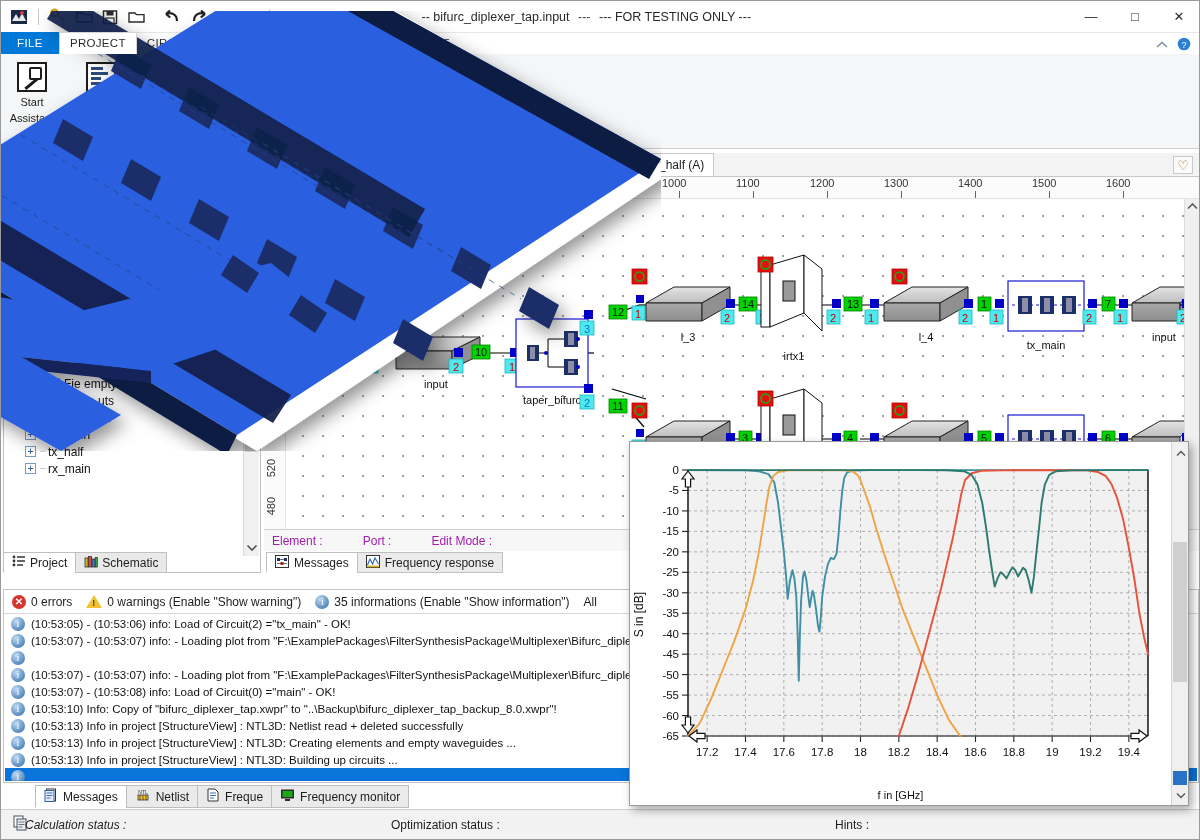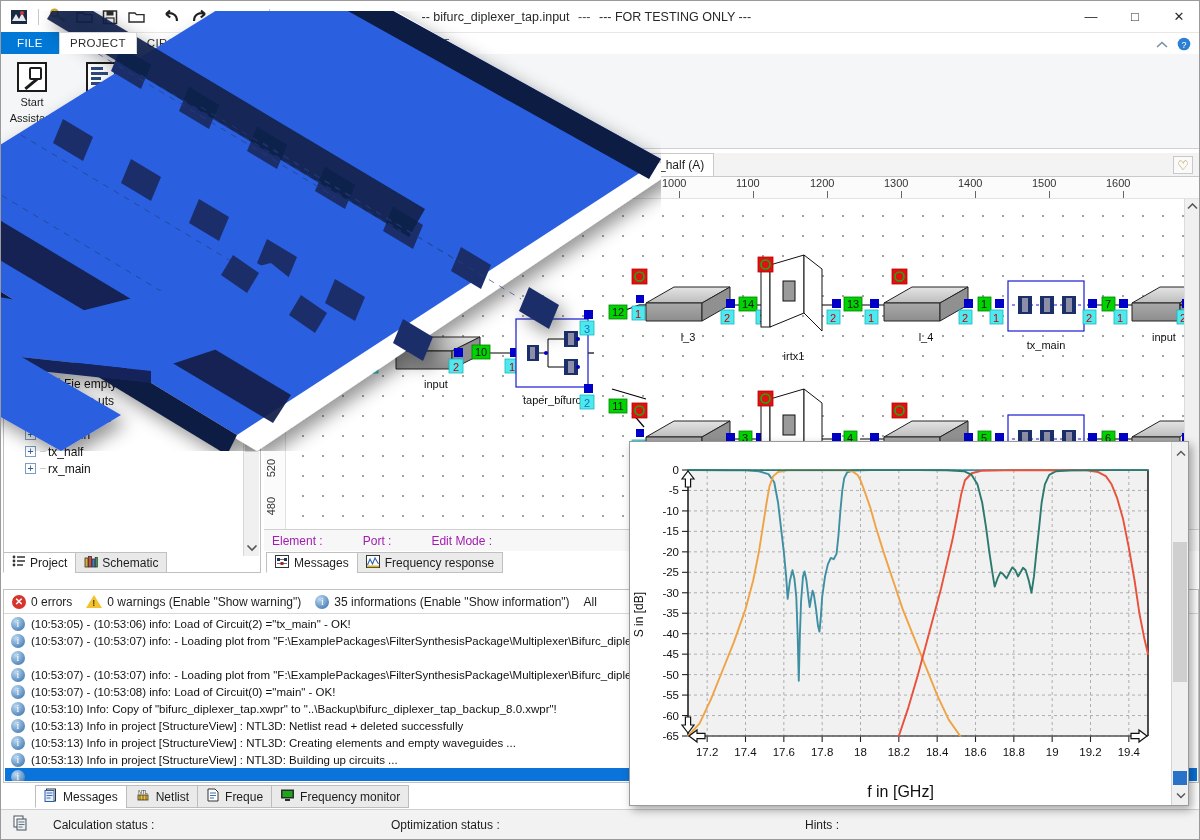--- a/index.html
+++ b/index.html
@@ -291,23 +291,23 @@
     font-size: 12px; color: #1d1d1d; border: 1px solid #bdbdbd;
     background: #eaeaea; margin-right: -1px;
   }
   .btab.active { background: #ffffff; border-bottom-color: #fff; }
 
   .statusbar {
     position: absolute; left: 0; bottom: 0; width: 1200px; height: 30px;
     background: #f2f2f2; border-top: 1px solid #cfcfcf;
     display: flex; align-items: center; font-size: 12px; color: #1d1d1d;
   }
-  .statusbar .s1 { position: absolute; left: 52px; }
+  .statusbar .s1 { position: absolute; left: 24px; font-style: italic; }
   .statusbar .s2 { position: absolute; left: 390px; }
-  .statusbar .s3 { position: absolute; left: 804px; }
+  .statusbar .s3 { position: absolute; left: 834px; }
   .stat-ico { position: absolute; left: 12px; font-size: 13px; color: #46535f; }
 
   
   .viewer3d {
     position: absolute; left: 0px; top: 10px; width: 660px; height: 440px;
     pointer-events: none;
   }
 
   
   .plotwin {
@@ -326,21 +326,21 @@
   }
   .plot-scrollv .arw { position: absolute; left: 4px; font-size: 10px; color: #555; }
   .plot-thumb { position: absolute; left: 1px; top: 100px; width: 14px; height: 140px; background: #cfcfcf; }
   .plot-thumb2 { position: absolute; left: 1px; bottom: 22px; width: 14px; height: 14px; background: #2a72c8; }
   .ylabel {
     position: absolute; left: 2px; top: 150px; font-size: 12px; color: #111;
     writing-mode: vertical-rl; transform: rotate(180deg);
   }
   .xlabel {
     position: absolute; left: 0; right: 17px; bottom: 4px; text-align: center;
-    font-size: 16px; color: #111;
+    font-size: 11px; color: #111;
   }
 </style>
 </head>
 <body>
 
 <div id="app">
 
   <div class="titlebar">
     <div class="qat">
       <span class="qicon">

